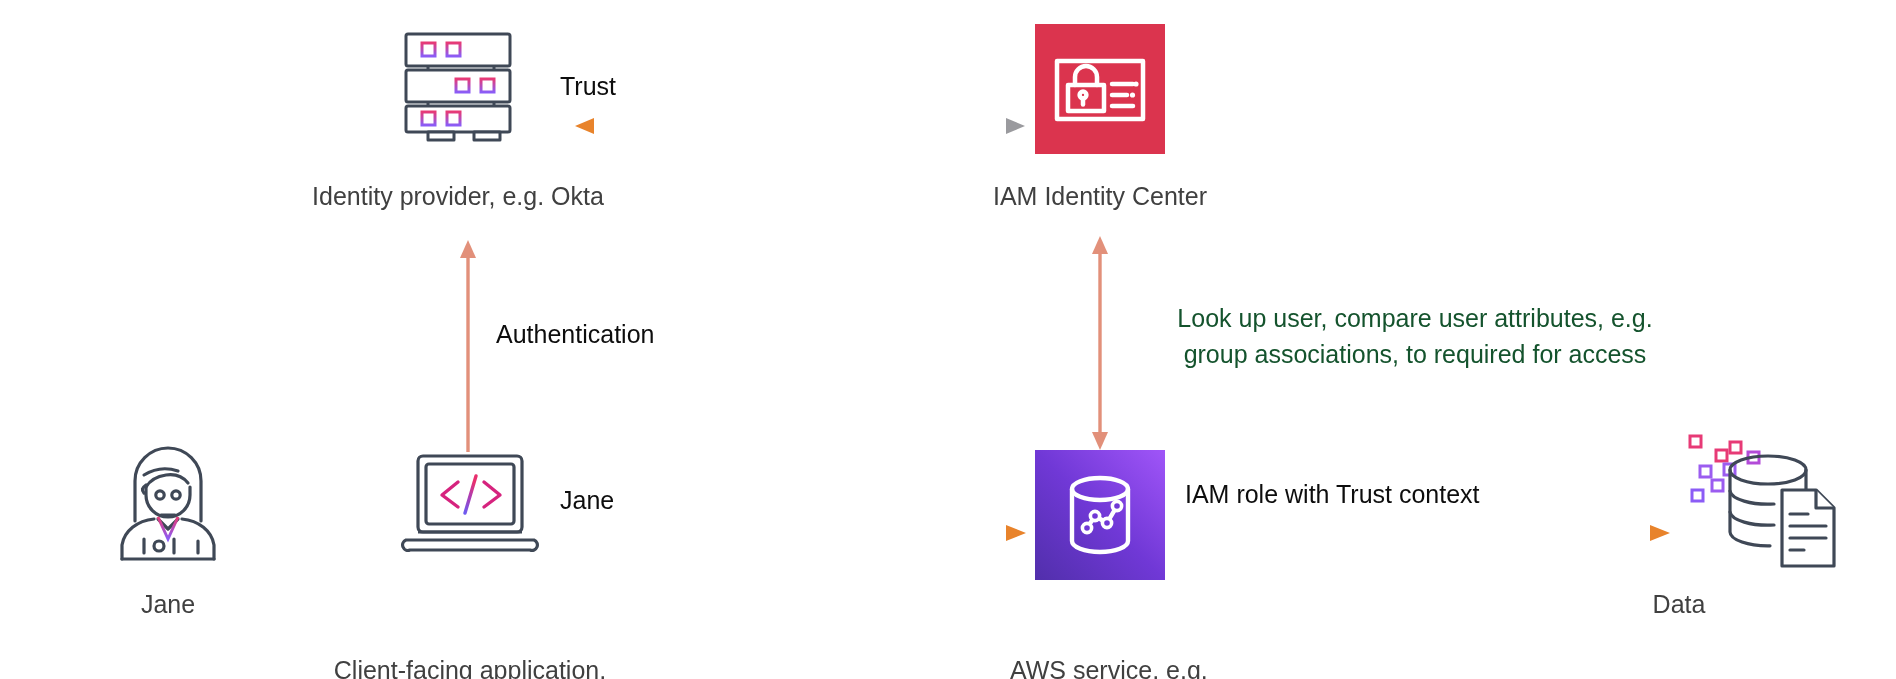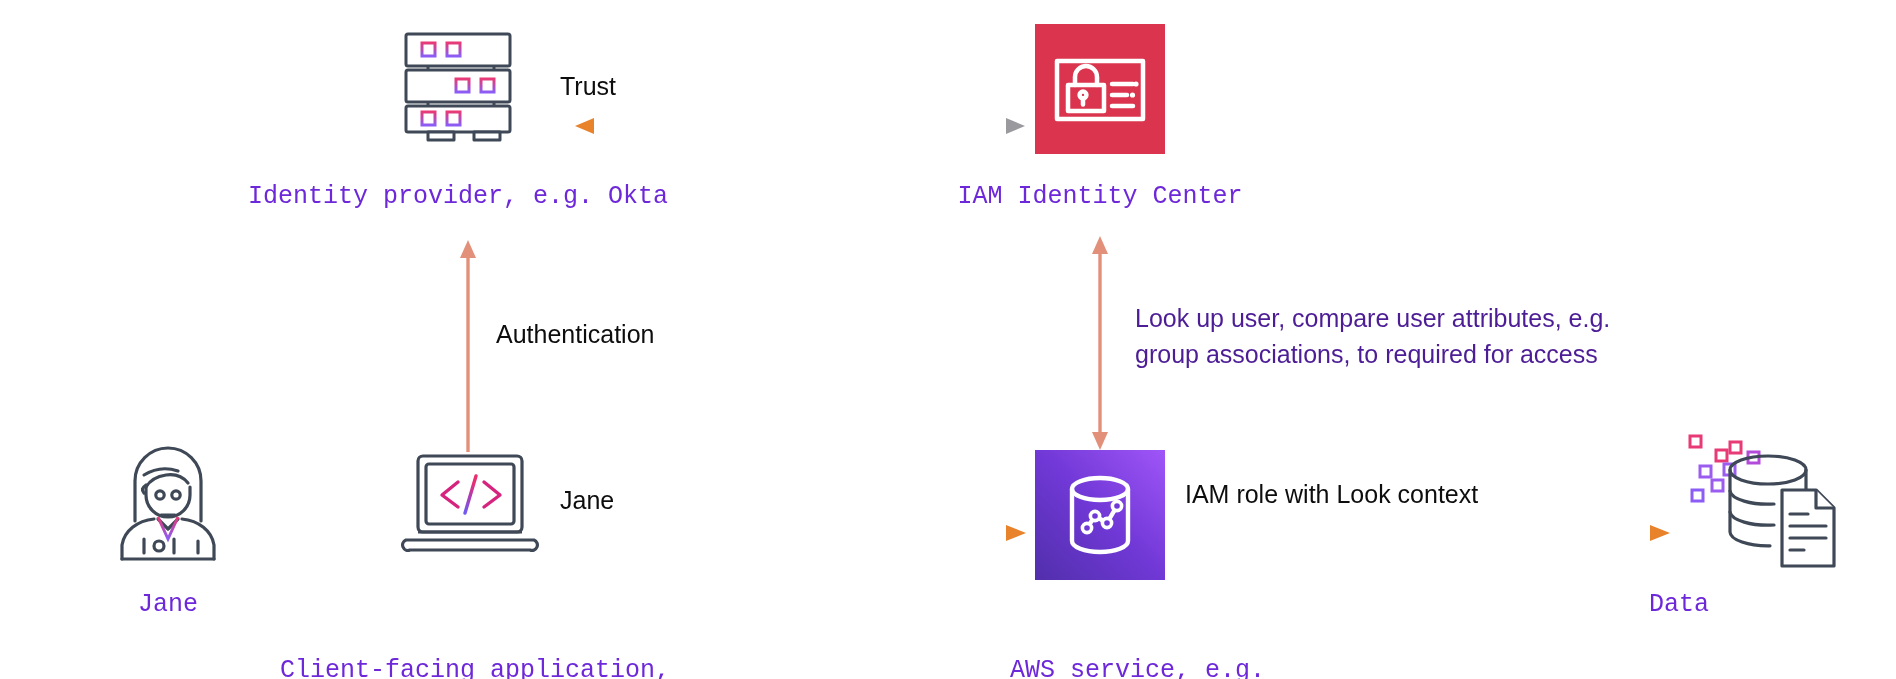--- a/index.html
+++ b/index.html
@@ -1,25 +1,25 @@
 <!DOCTYPE html>
 <html><head>
 <meta charset="utf-8">
 <title>AWS Identity Federation Diagram</title>
 <style>
   html,body{margin:0;padding:0;background:#ffffff;}
   body{width:1896px;height:679px;position:relative;overflow:hidden;
        font-family:"Liberation Sans","DejaVu Sans",sans-serif;color:#000;}
   .stage{position:absolute;left:0;top:0;width:1896px;height:679px;}
   .node{position:absolute;}
-  .lbl{position:absolute;font-size:25px;line-height:33px;color:#6d28d9;white-space:pre;font-family:Liberation Mono, monospace;}
+  .lbl{position:absolute;font-size:25px;line-height:33px;color:#404040;white-space:pre;}
   .lbl.c{text-align:center;}
   .lbl.l{text-align:left;}
   .arrow-lbl{position:absolute;font-size:25px;line-height:33px;color:#0d0d0d;white-space:pre;text-align:left;}
-  .para{position:absolute;font-size:25px;line-height:36px;color:#4c1d95;text-align:left;}
+  .para{position:absolute;font-size:25px;line-height:36px;color:#14532d;text-align:center;}
   svg{display:block;overflow:visible;}
   .iam-sq{position:absolute;width:130px;height:130px;}
   .rs-sq{position:absolute;width:130px;height:130px;}
 </style>
 </head>
 <body>
 
 <div class="stage">
 
   <svg width="0" height="0" style="position:absolute" aria-hidden="true">
@@ -201,21 +201,21 @@
           <circle cx="82" cy="56" r="4.6"></circle>
         </g>
       </svg>
     </div>
   </div>
   <div class="lbl l" style="left:1010px;top:588px;width:400px;">
     <div>AWS service, e.g.</div>
     
   </div>
 
-  <div class="arrow-lbl" style="left:1185px;top:478px;width:500px;">IAM role with Look context</div>
+  <div class="arrow-lbl" style="left:1185px;top:478px;width:500px;">IAM role with Trust context</div>
   <svg style="position:absolute;left:1185px;top:522px;" width="485" height="22">
     <line x1="0" y1="11" x2="467" y2="11" stroke="url(#gGrayOrange)" stroke-width="3.4"></line>
     <polygon points="485,11 465,3 465,19" fill="#E8832B"></polygon>
   </svg>
 
   <div class="node" style="left:1678px;top:428px;">
     <svg width="180" height="150" viewBox="0 0 180 150">
 
       <g fill="none" stroke-width="3">
         <rect x="12" y="8" width="11" height="11" stroke="#E73A76"></rect>

